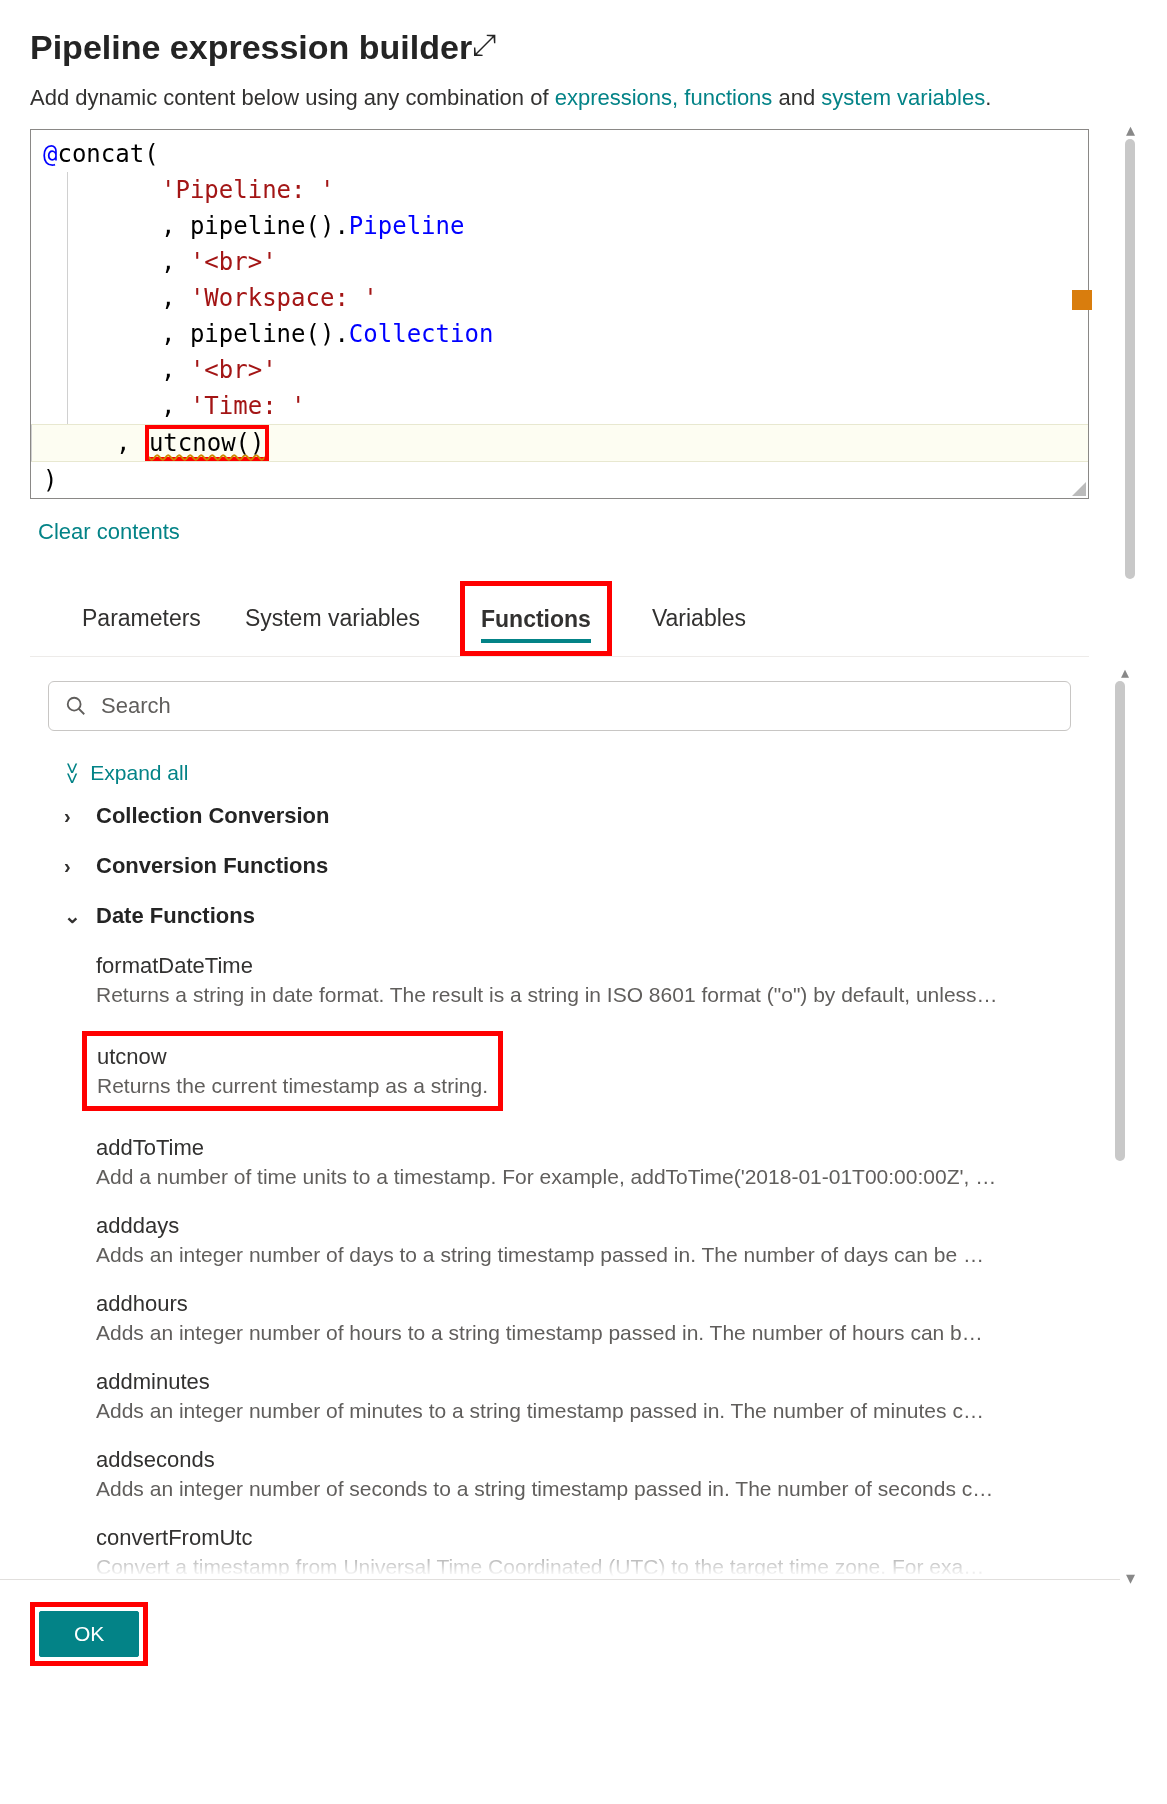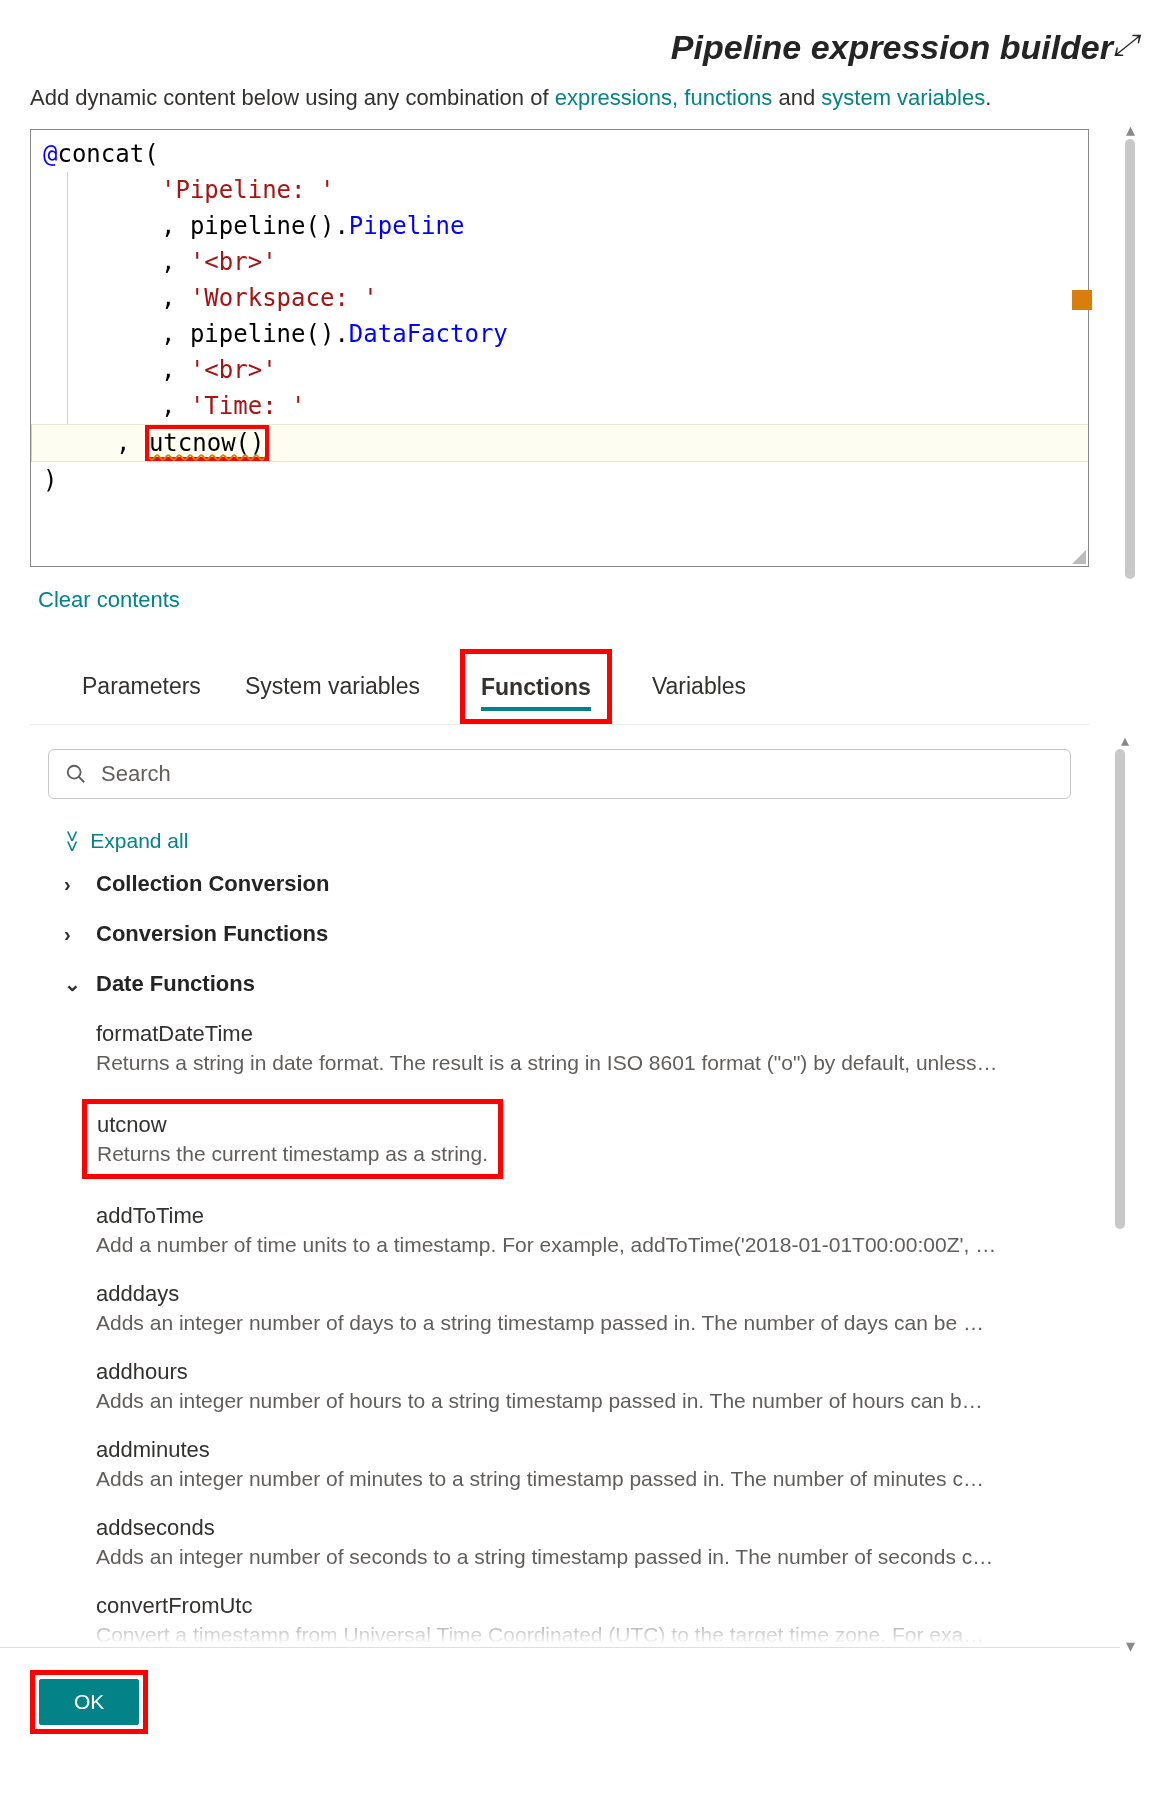--- a/index.html
+++ b/index.html
@@ -12,22 +12,21 @@
   }
   .panel {
     position: relative;
     padding: 28px 30px 0 30px;
     width: 1167px;
     box-sizing: border-box;
   }
   .header-row {
     display: flex;
     align-items: flex-start;
-    justify-content: flex-end;
-    font-style: italic;
+    justify-content: flex-start;
   }
   .title {
     font-size: 34px;
     font-weight: 700;
     margin: 0 0 18px 0;
     color: #242424;
   }
   .expand-icon {
     font-size: 30px;
     color: #242424;
@@ -63,21 +62,21 @@
   }
   .editor {
     border: 1px solid #8a8886;
     font-family: Consolas, monospace;
     font-size: 24px;
     line-height: 36px;
     padding: 6px 12px;
     position: relative;
     margin-right: 48px;
     background: #fff;
-    height: 438px;
+    height: 370px;
     box-sizing: border-box;
   }
   .editor-content { position: relative; }
   .tok-at { color: #0000ff; }
   .tok-fn { color: #000; }
   .tok-str { color: #a31515; }
   .tok-prop { color: #0000ff; }
   .tok-plain { color: #000; }
   .indent { display: inline-block; width: 72px; }
   .indent-line { border-left: 1px solid #d0d0d0; padding-left: 21px; margin-left: 24px; }
@@ -292,21 +291,21 @@
     <div class="outer-scrollbar"></div>
 
     <div class="editor">
       <div class="editor-badge"></div>
       <div class="editor-content">
         <div class="line"><span class="tok-at">@</span><span class="tok-fn">concat</span><span class="tok-plain">(</span></div>
         <div class="line indent-line"><span class="indent"></span><span class="tok-str">'Pipeline: '</span></div>
         <div class="line indent-line"><span class="indent"></span><span class="tok-plain">, </span><span class="tok-plain">pipeline()</span><span class="tok-plain">.</span><span class="tok-prop">Pipeline</span></div>
         <div class="line indent-line"><span class="indent"></span><span class="tok-plain">, </span><span class="tok-str">'&lt;br&gt;'</span></div>
         <div class="line indent-line"><span class="indent"></span><span class="tok-plain">, </span><span class="tok-str">'Workspace: '</span></div>
-        <div class="line indent-line"><span class="indent"></span><span class="tok-plain">, </span><span class="tok-plain">pipeline()</span><span class="tok-plain">.</span><span class="tok-prop">DataFactory</span></div>
+        <div class="line indent-line"><span class="indent"></span><span class="tok-plain">, </span><span class="tok-plain">pipeline()</span><span class="tok-plain">.</span><span class="tok-prop">Collection</span></div>
         <div class="line indent-line"><span class="indent"></span><span class="tok-plain">, </span><span class="tok-str">'&lt;br&gt;'</span></div>
         <div class="line indent-line"><span class="indent"></span><span class="tok-plain">, </span><span class="tok-str">'Time: '</span></div>
         <div class="line indent-line current-line"><span class="indent"></span><span class="tok-plain">, </span><span class="utcnow-box"><span class="tok-plain wavy">utcnow()</span></span></div>
         <div class="line"><span class="tok-plain">)</span></div>
       </div>
       <div class="resize-handle"></div>
     </div>
 
     <span class="clear-link">Clear contents</span>
 

